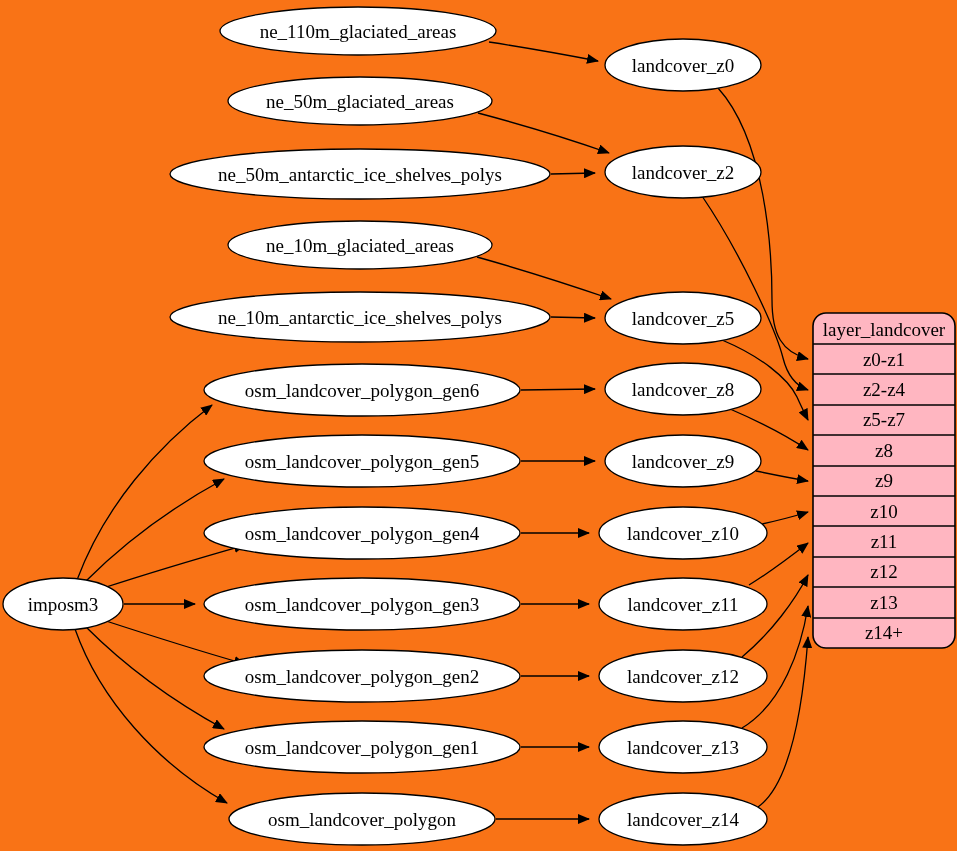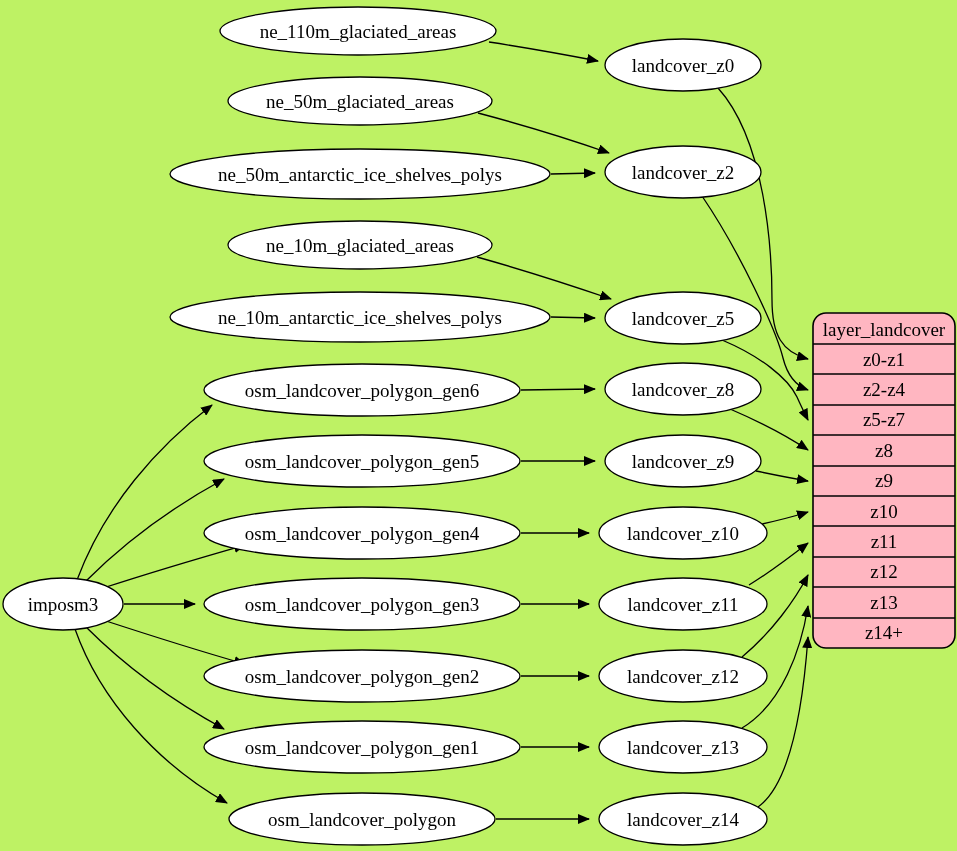--- a/index.html
+++ b/index.html
@@ -1,16 +1,16 @@
 <!DOCTYPE html>
 <html><head>
 <meta charset="utf-8">
 <style>
   html,body{margin:0;padding:0;background:#ffffff;}
-  .canvas{width:957px;height:851px;position:relative;background:#bef264;}
+  .canvas{width:957px;height:851px;position:relative;background:#f97316;}
   svg{display:block;}
   .node-ellipse{fill:#ffffff;stroke:#000000;stroke-width:1.3;}
   .edge{fill:none;stroke:#000000;stroke-width:1.3;}
   .node-label{font-family:"Liberation Serif","DejaVu Serif",serif;font-size:19px;fill:#000000;text-anchor:middle;}
   .record-rect{fill:#ffb6c1;stroke:#000000;stroke-width:1.6;}
   .record-line{stroke:#000000;stroke-width:1.3;}
   .record-label{font-family:"Liberation Serif","DejaVu Serif",serif;font-size:19px;fill:#000000;text-anchor:middle;}
 </style>
 </head>
 <body>

